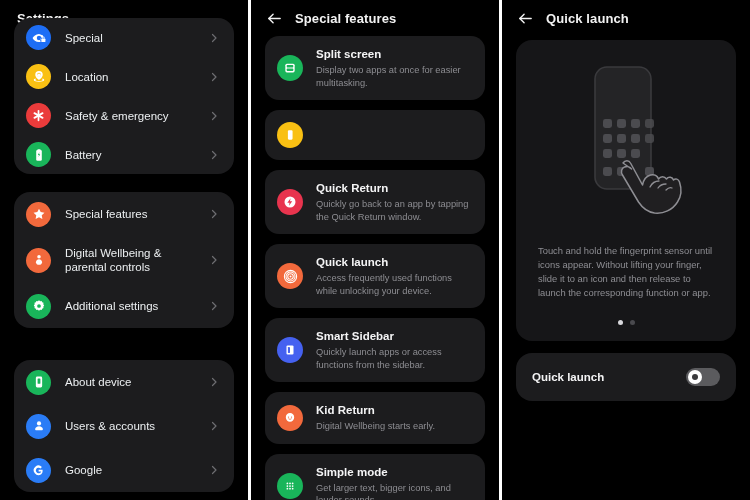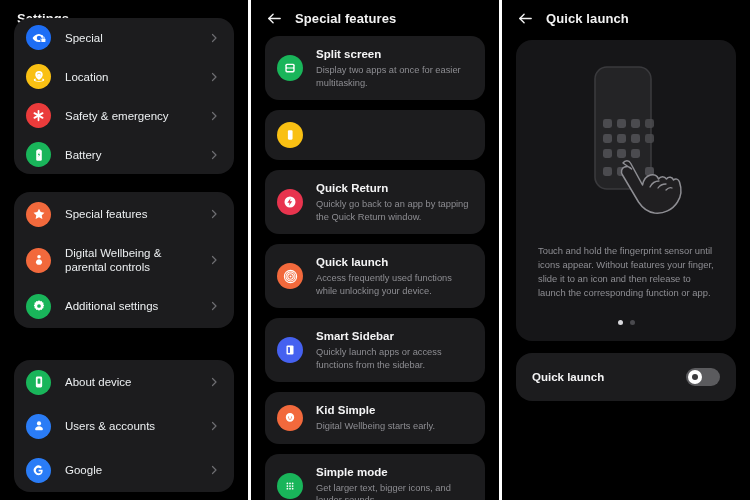--- a/index.html
+++ b/index.html
@@ -444,21 +444,21 @@
       <div class="fcard" style="min-height:50px">
         <span class="ico" style="background:#f2693c">
           <svg width="14" height="14" viewBox="0 0 24 24" fill="#fff">
             <path d="M12 3.6c-4.1 0-7.2 3-7.2 7.3 0 4.4 3.2 7.7 7.2 7.7s7.2-3.3 7.2-7.7c0-4.3-3.1-7.3-7.2-7.3z"></path>
             <circle cx="9.4" cy="10.4" r="1.1" fill="#f2693c"></circle>
             <circle cx="14.6" cy="10.4" r="1.1" fill="#f2693c"></circle>
             <path d="M9.8 13.6a3.2 3.2 0 0 0 4.4 0" stroke="#f2693c" stroke-width="1.3" fill="none" stroke-linecap="round"></path>
           </svg>
         </span>
         <span class="txt">
-          <span class="ftitle" style="display:block">Kid Simple</span>
+          <span class="ftitle" style="display:block">Kid Return</span>
           <span class="fdesc" style="display:block">Digital Wellbeing starts early.</span>
         </span>
       </div>
 
       <div class="fcard" style="min-height:62px">
         <span class="ico" style="background:#19b55a">
           <svg width="14" height="14" viewBox="0 0 24 24" fill="#fff">
             <g>
               <circle cx="7.5" cy="7.5" r="1.5"></circle>
                 <circle cx="12" cy="7.5" r="1.5"></circle>
@@ -534,21 +534,21 @@
                      c3-1 6 0 7 2 z"></path>
           </g>
           <g stroke="#8e8e93" stroke-width="1.3" fill="none" stroke-linecap="round">
             <path d="M99 130c2-4 5-6 9-6"></path>
             <path d="M107 131c2-3 5-4 8-4"></path>
             <path d="M115 133c2-2 4-3 6-2"></path>
           </g>
         </svg>
       </div>
 
-      <div class="ql-desc">Touch and hold the fingerprint sensor until icons appear. Without features your finger, slide it to an icon and then release to launch the corresponding function or app.</div>
+      <div class="ql-desc">Touch and hold the fingerprint sensor until icons appear. Without lifting your finger, slide it to an icon and then release to launch the corresponding function or app.</div>
 
       <div class="dots">
         <span class="dot active"></span>
         <span class="dot"></span>
       </div>
     </div>
 
     <div class="toggle-card">
       <span class="toggle-label">Quick launch</span>
       <span class="switch">

